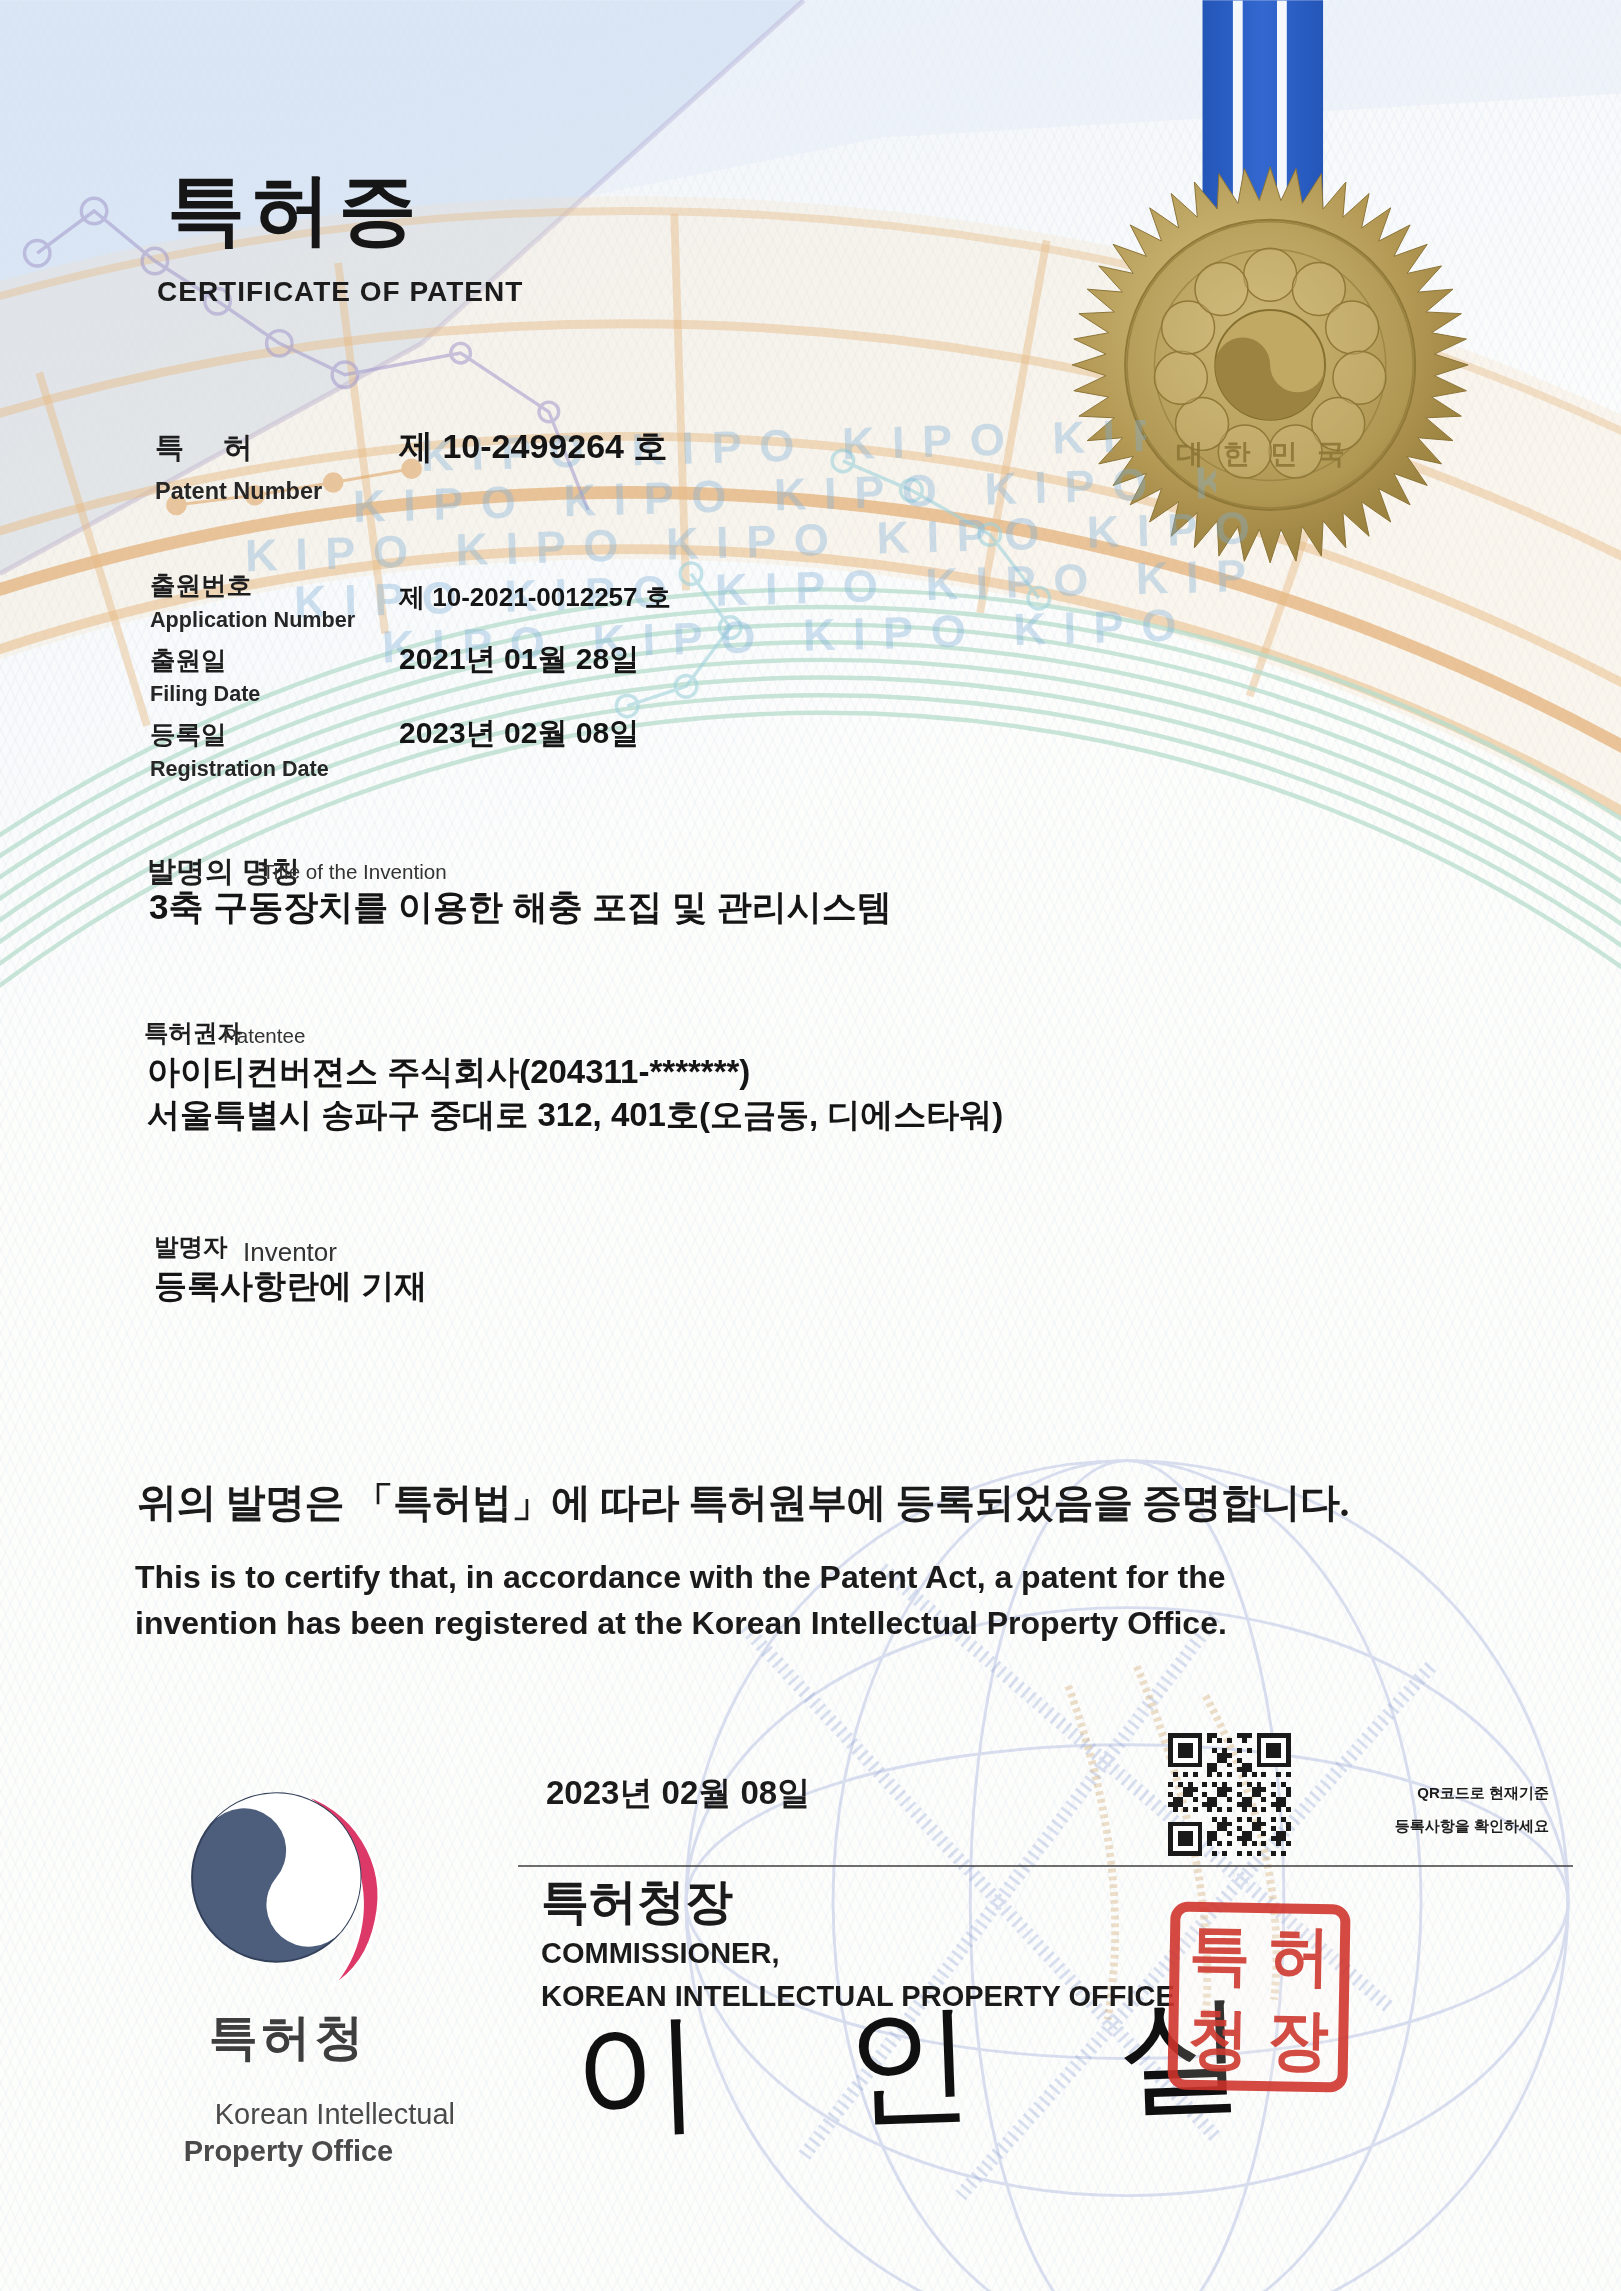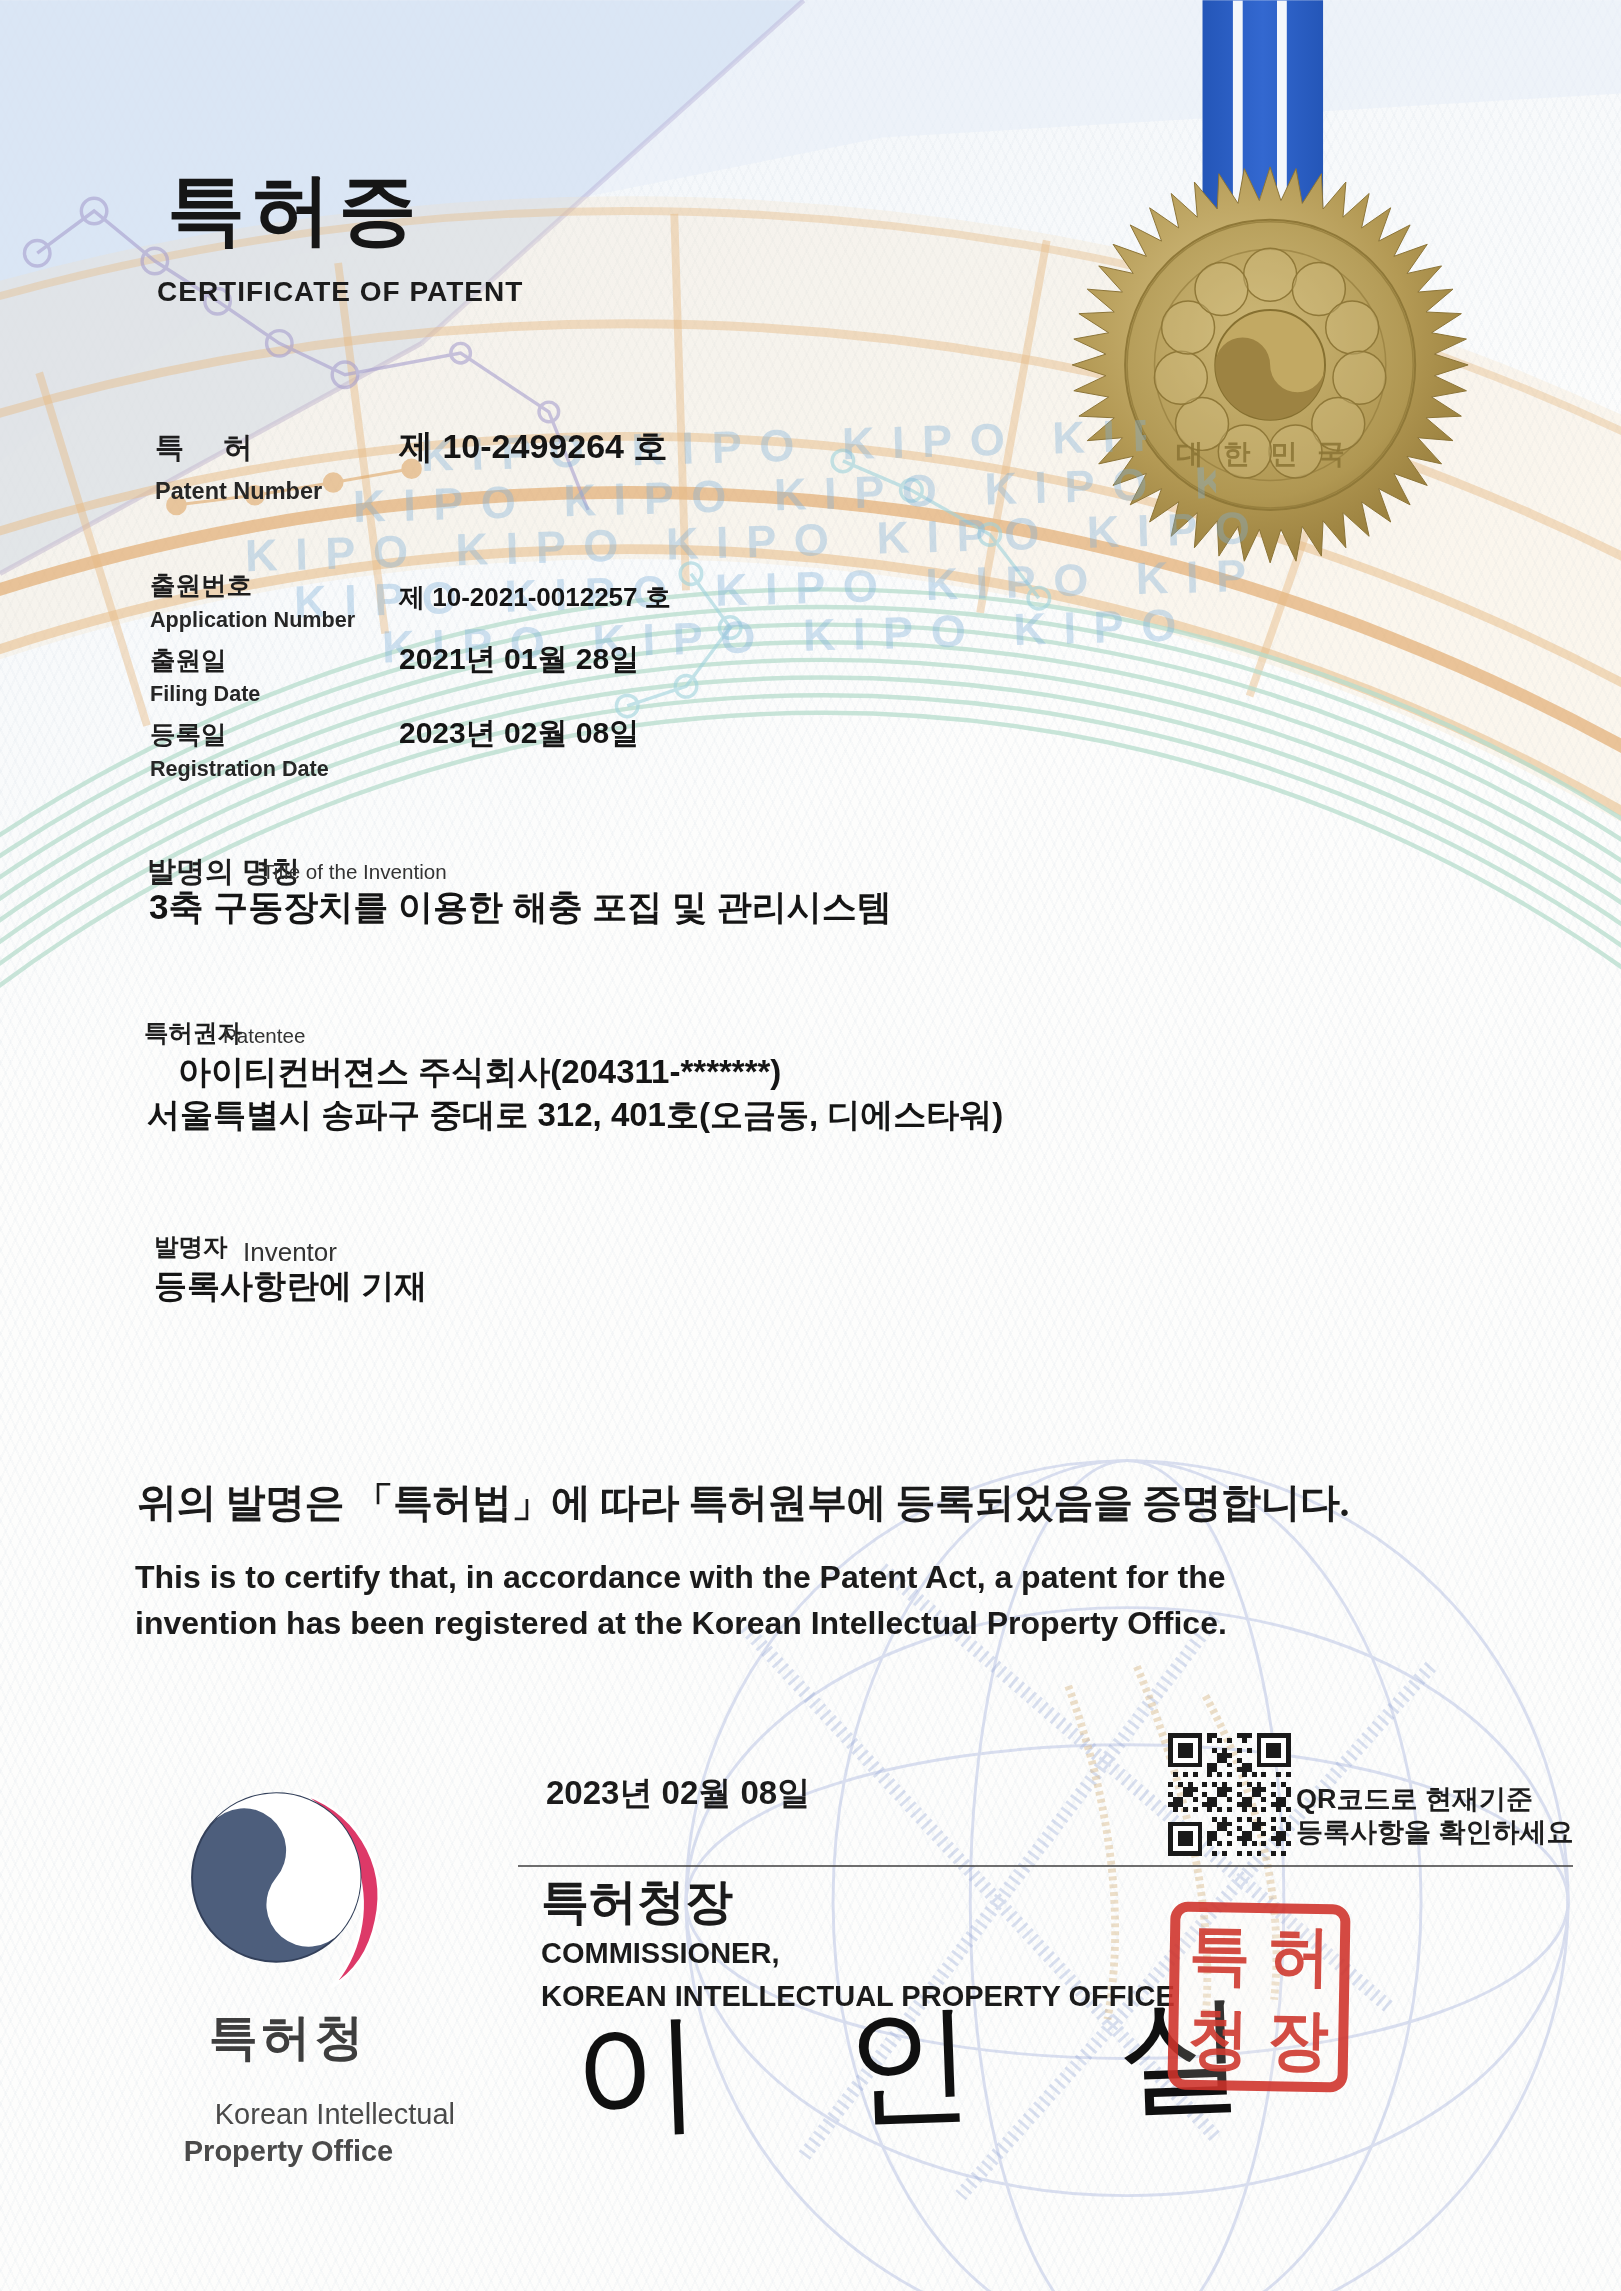--- a/index.html
+++ b/index.html
@@ -44,21 +44,21 @@
   .f4k{left:150px;top:720px;font-size:25.5px;}
   .f4e{left:150px;top:757px;font-size:21.6px;}
   .f4v{left:399px;top:716px;font-size:30px;}
 
   .invk{left:147px;top:855px;font-size:29px;font-weight:600;}
   .inve{left:262px;top:860px;font-size:20.6px;font-weight:500;color:#333;}
   .invv{left:149px;top:887px;font-size:35px;}
 
   .patk{left:144px;top:1019px;font-size:24.5px;font-weight:600;}
   .pate{left:223px;top:1024px;font-size:20.6px;font-weight:500;color:#333;}
-  .patn{left:147px;top:1053px;font-size:33px;margin-left:31px;}
+  .patn{left:147px;top:1053px;font-size:33px;}
   .pata{left:147px;top:1096px;font-size:33px;}
 
   .invtk{left:154px;top:1233px;font-size:24.5px;font-weight:600;}
   .invte{left:243px;top:1238px;font-size:26px;font-weight:500;color:#333;}
   .invtv{left:154px;top:1267px;font-size:33px;}
 
   .stk{left:137px;top:1480px;font-size:40px;font-weight:700;letter-spacing:-0.5px;font-family:Liberation Serif, serif;}
   .se1{left:135px;top:1559px;font-size:32px;font-weight:700;}
   .se2{left:135px;top:1605px;font-size:32px;font-weight:700;}
 
@@ -66,21 +66,21 @@
   .rule{left:518px;top:1865px;width:1055px;height:2px;background:#4a4a4a;opacity:.8;}
   .ckr{left:541px;top:1874px;font-size:48px;font-weight:700;}
   .ce1{left:541px;top:1937px;font-size:29px;font-weight:700;}
   .ce2{left:541px;top:1980px;font-size:29px;font-weight:700;}
 
   .sig{left:573px;top:1988px;font-size:129px;font-weight:500;letter-spacing:51px;
        color:#101010;font-family:"DejaVu Serif","Liberation Serif",serif;
        transform:rotate(-2deg);}
 
   .qrbox{left:1168px;top:1733px;width:123px;height:123px;}
-  .qn{left:1296px;width:253px;text-align:left;font-size:27px;font-weight:700;color:#1d1d1d;}
+  .qn{left:1296px;width:253px;text-align:right;font-size:15px;font-weight:700;color:#1d1d1d;}
   .qn1{top:1784px;} .qn2{top:1817px;}
 
   .seal{left:1169px;top:1903px;width:180px;height:188px;border:10.8px solid rgba(206,48,40,.88);
         border-radius:17.6px;display:grid;grid-template-columns:1fr 1fr;grid-template-rows:1fr 1fr;
         align-items:center;justify-items:center;transform:rotate(1deg);
         box-sizing:border-box;background:rgba(255,245,243,.15);}
   .seal span{color:#cf3a30;font-size:61px;font-weight:700;transform:scaleY(1.08);
              opacity:.9;line-height:1;}
 
   .logo-kr{left:141px;top:2009px;width:294px;text-align:center;font-size:49px;font-weight:600;color:#3e3e3e;letter-spacing:3.9px;}

